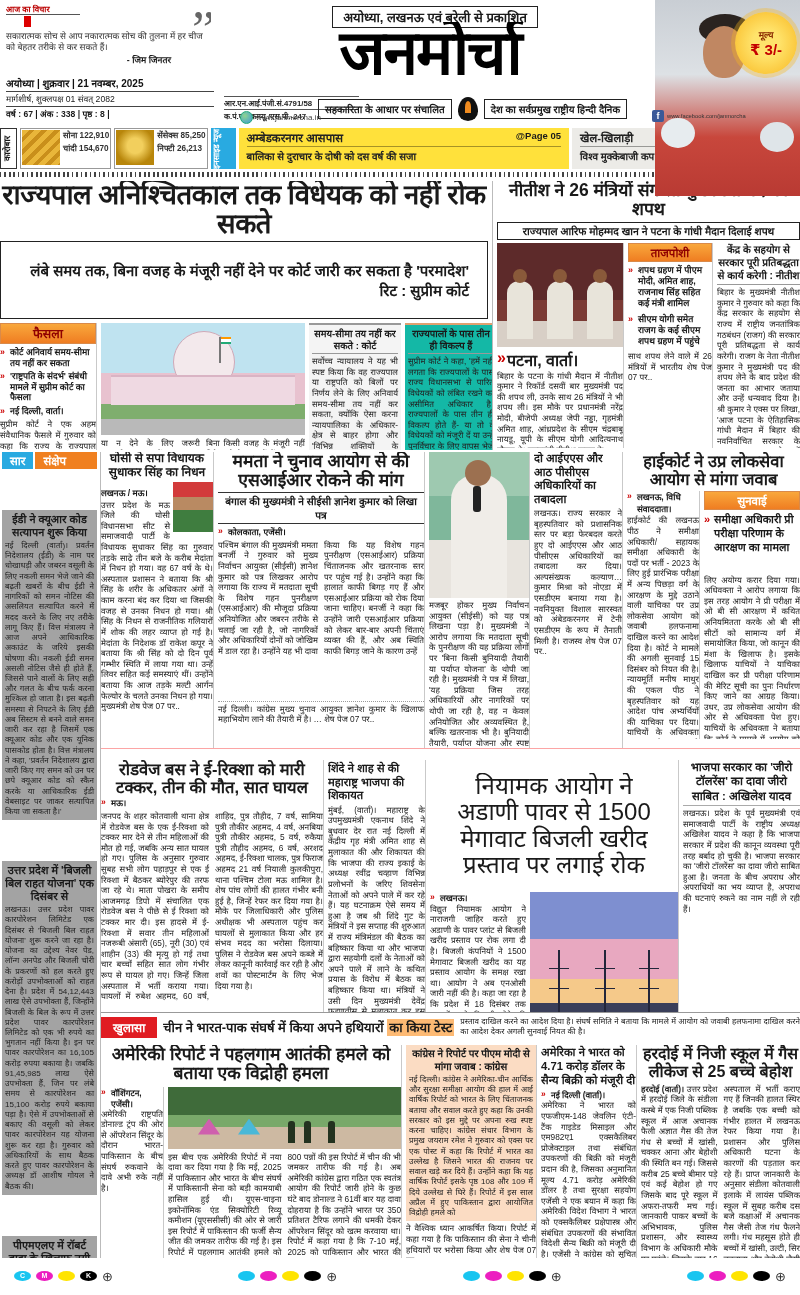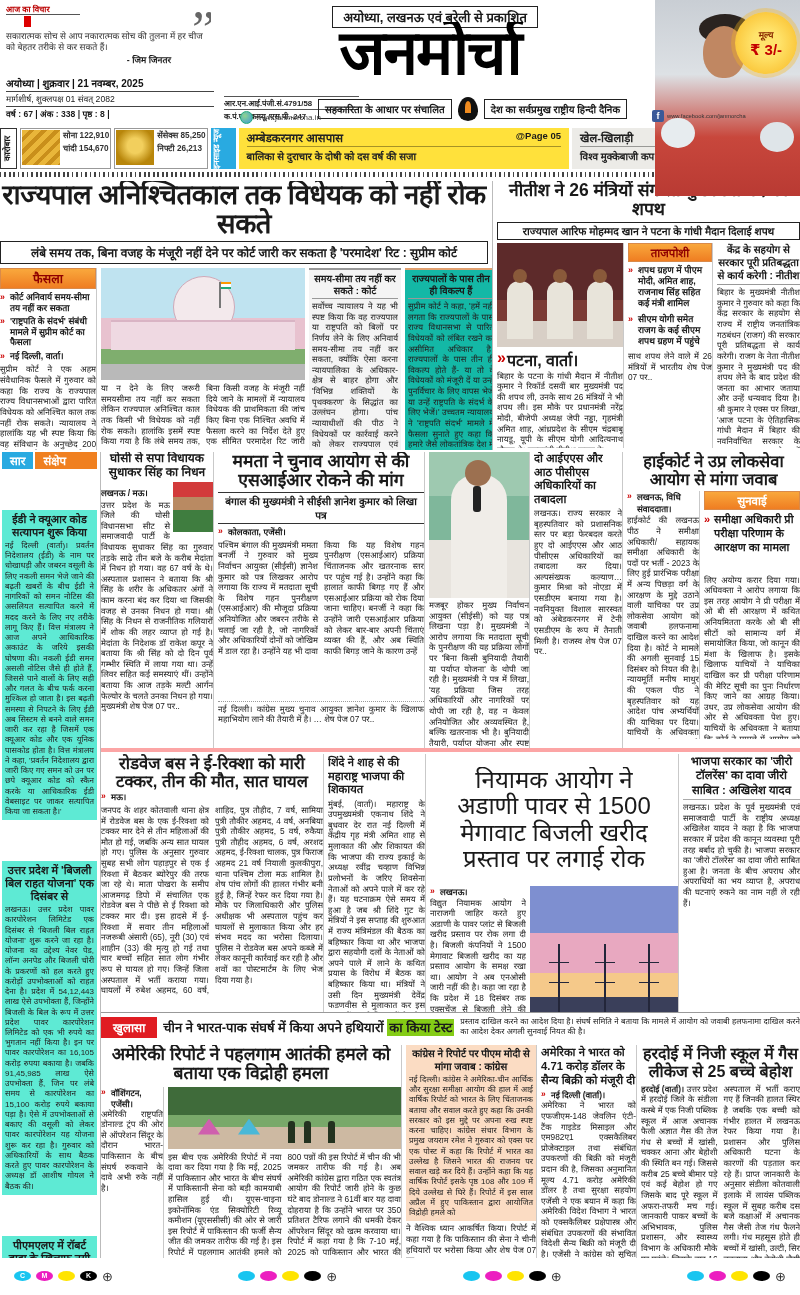--- a/index.html
+++ b/index.html
@@ -67,21 +67,21 @@
   .promo .pg{font-weight:bold;font-size:9.5px;}
   .promo .tx{font-size:10px;font-weight:bold;padding-top:2px;color:#222;}
   .py{background:#ffe13b;flex:1;}
   .ps{background:#ecebe7;width:228px;flex:0 0 auto;}
   .dotrule{position:absolute;left:0;top:172px;width:800px;height:5px;
            background:repeating-linear-gradient(90deg,#444 0 1.5px,transparent 1.5px 4.5px);}
   
   #mainrow{position:absolute;left:0;top:181px;width:800px;height:269px;display:flex;}
   .lead{width:492px;flex:0 0 auto;padding-right:4px;box-sizing:border-box;}
   .lead h1{margin:0;font-size:27.5px;font-weight:900;text-align:center;line-height:1.04;letter-spacing:-0.5px;}
-  .lead .sub{margin-top:3px;border:1.5px solid #222;font-size:12px;font-weight:bold;text-align:center;padding:2px;}
+  .lead .sub{margin-top:3px;border:1.5px solid #222;font-size:15px;font-weight:bold;text-align:right;padding:18px;}
   .leadbody{display:flex;gap:4px;margin-top:4px;height:188px;}
   .lcA{width:96px;flex:0 0 auto;font-size:8.6px;}
   .lcA .kicker{font-size:12.5px;margin-bottom:3px;}
   .lcA .bullet{font-size:8.8px;margin-bottom:3px;line-height:1.2;}
   .lcB{width:204px;flex:0 0 auto;}
   .ph-sc{height:112px;background:linear-gradient(180deg,#bfe3f0 0 45%,#e8c2cf 45% 72%,#7fae6e 72% 86%,#b9b9b9 86%);}
   .dome{position:absolute;left:72px;top:8px;width:60px;height:60px;border-radius:50%;background:#f3e9ec;border:1px solid #cfa9b8;}
   .scbase{position:absolute;left:10px;top:52px;width:184px;height:28px;background:#efd9e2;border-top:2px solid #d9b4c4;}
   .flag{position:absolute;left:118px;top:14px;width:2px;height:26px;background:#777;}
   .flag::after{content:"";position:absolute;left:2px;top:0;width:10px;height:7px;background:linear-gradient(180deg,#f90 33%,#fff 33% 66%,#2a7 66%);}
@@ -102,27 +102,27 @@
   .nc2 .kicker{font-size:11.5px;margin-bottom:3px;}
   .nc2 .bullet{font-size:9px;margin-bottom:4px;line-height:1.25;}
   .nc3{flex:1;}
   .qhead{font-size:10.2px;font-weight:800;text-align:center;line-height:1.3;border-bottom:1px solid #999;padding-bottom:2px;margin-bottom:2px;}
   
   #belowgrid{position:absolute;left:0;top:452px;width:800px;height:806px;display:flex;}
   .sidebar{width:101px;flex:0 0 auto;border-right:1px solid #bbb;padding:0 3px 0 2px;box-sizing:border-box;}
   .saarhead{display:flex;gap:2px;margin-bottom:4px;}
   .saarhead .s1{background:#29aae1;color:#fff;font-weight:900;font-size:11.5px;padding:1px 8px;}
   .saarhead .s2{background:#f08020;color:#fff;font-weight:900;font-size:11.5px;padding:1px 8px;flex:1;}
-  .sbitem{background:#5eead4;padding:3px 3px;margin-bottom:7px;margin-top:41px;}
+  .sbitem{background:#a3a3a3;padding:3px 3px;margin-bottom:7px;margin-top:41px;}
   .sbitem .st{font-weight:900;font-size:11px;line-height:1.18;text-align:center;margin-bottom:2px;}
   .sbitem .body{font-size:8px;}
   .maincols{flex:1;display:flex;flex-direction:column;min-width:0;}
   .band{display:flex;gap:4px;box-sizing:border-box;}
   .bmid{height:296px;}
-  .blow{height:264px;border-top:4px solid #fca5a5;padding-top:2px;}
+  .blow{height:264px;border-top:1px solid #fca5a5;padding-top:11px;}
   .bbot{height:246px;border-top:1px solid #999;padding-top:2px;flex-direction:column;}
   .ghosi{width:112px;flex:0 0 auto;}
   .ghosi .gt{font-weight:900;font-size:12px;text-align:center;line-height:1.15;margin-bottom:2px;}
   .mlaphoto{float:right;width:40px;height:50px;margin:0 0 2px 3px;background:linear-gradient(180deg,#d23b3b 0 30%,#b98a62 30% 55%,#3f7d3f 55%);}
   .mamata{width:206px;flex:0 0 auto;}
   .mamata h2{margin:0;font-size:17.5px;font-weight:900;text-align:center;line-height:1.08;}
   .msub{border-top:1px solid #333;border-bottom:1px solid #333;font-size:10.3px;font-weight:bold;text-align:center;padding:1px;margin:2px 0;}
   .mcols{column-count:2;column-gap:6px;height:158px;margin-top:2px;}
   .congress{border-top:1px dotted #999;margin-top:3px;padding-top:2px;}
   .congress .ct{font-weight:900;font-size:10.3px;text-align:center;line-height:1.2;margin-bottom:2px;}
@@ -150,21 +150,21 @@
   .arow{display:flex;gap:4px;margin-top:3px;height:200px;}
   .ph-pow{width:148px;height:158px;flex:0 0 auto;background:linear-gradient(180deg,#7e8fd0 0 30%,#e8a8c0 30% 55%,#f5c98a 55% 70%,#3a3f5a 70%);}
   .pylon{position:absolute;bottom:10px;width:2px;height:90px;background:#23263a;}
   .pylon::before,.pylon::after{content:"";position:absolute;left:-9px;width:20px;height:1.5px;background:#23263a;}
   .pylon::before{top:18px;} .pylon::after{top:38px;}
   .akhilesh{flex:1;min-width:0;}
   .akt{font-weight:900;font-size:11.5px;text-align:center;line-height:1.25;border-bottom:1px solid #aaa;padding-bottom:2px;margin-bottom:2px;}
   .khrow{display:flex;gap:6px;height:24px;align-items:center;margin-bottom:2px;}
   .khlabel{background:#e01c22;color:#fff;font-weight:900;font-size:12px;padding:2px 12px;flex:0 0 auto;}
   .khhead{font-weight:900;font-size:13px;white-space:nowrap;overflow:hidden;}
-  .khhead .hl{background:#84cc16;padding:1px 2px;}
+  .khhead .hl{background:#fdba74;padding:1px 2px;}
   .khright{flex:1;font-size:8px;min-width:0;}
   .botrow{flex:1;display:flex;gap:4px;min-height:0;}
   .pah{width:300px;flex:0 0 auto;}
   .pah h2{margin:0;font-size:17.5px;font-weight:900;text-align:center;line-height:1.1;}
   .pahrow{display:flex;gap:4px;margin-top:3px;height:186px;}
   .pintro{width:62px;flex:0 0 auto;}
   .pmid{flex:1;min-width:0;}
   .ph-sold{height:62px;background:linear-gradient(180deg,#3f6b3a 0 45%,#79a96a 45% 65%,#cdb9a2 65%);}
   .tent{position:absolute;bottom:14px;width:22px;height:16px;background:#cf5fae;clip-path:polygon(50% 0,100% 100%,0 100%);}
   .soldier{position:absolute;bottom:6px;width:7px;height:22px;background:#23321f;border-radius:3px 3px 0 0;}

